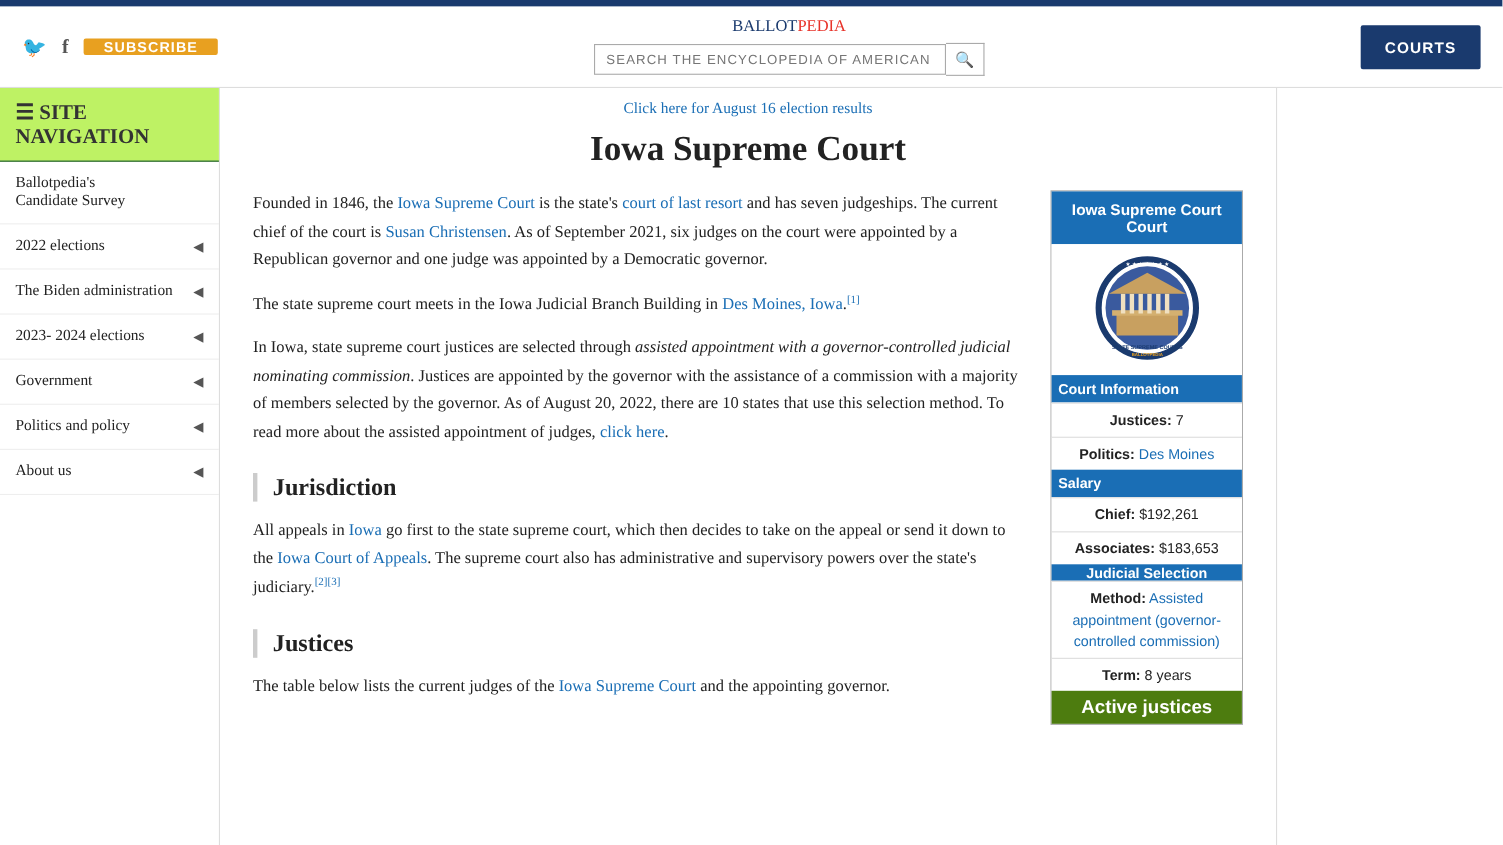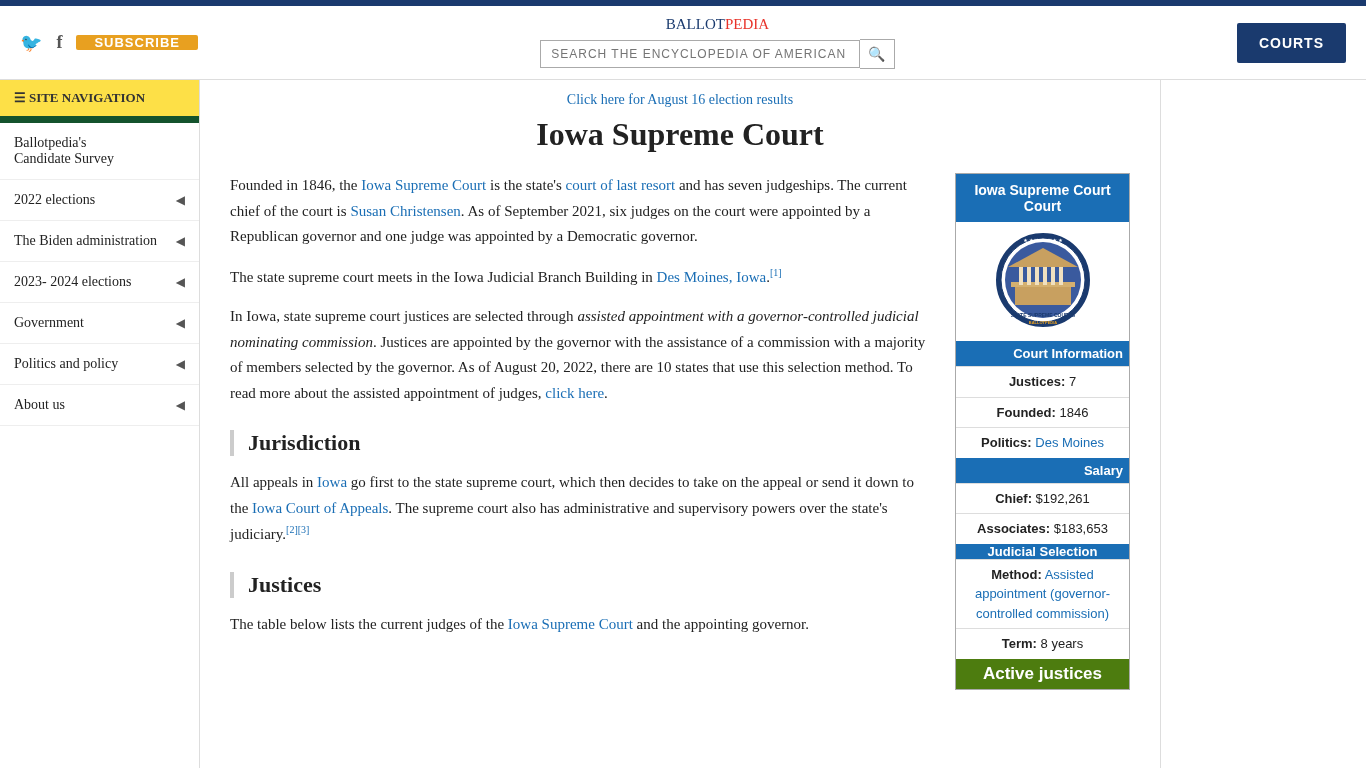--- a/index.html
+++ b/index.html
@@ -91,26 +91,26 @@
 
     
     #sidebar {
       width: 200px;
       min-width: 200px;
       border-right: 1px solid #ddd;
       background: #fff;
       min-height: 768px;
     }
     #site-nav-header {
-      background: #fde047;
+      background: #bef264;
       padding: 10px 14px;
-      font-size: 13px;
+      font-size: 19px;
       font-weight: bold;
       color: #333;
-      border-bottom: 7px solid #14532d;
+      border-bottom: 1px solid #14532d;
       display: flex;
       align-items: center;
       gap: 6px;
     }
     .nav-item {
       display: flex;
       align-items: center;
       justify-content: space-between;
       padding: 12px 14px;
       border-bottom: 1px solid #eee;
@@ -190,37 +190,37 @@
       padding: 8px;
       background: #fff;
     }
     .infobox-img svg {
       width: 100px;
       height: 100px;
     }
     .infobox-section-title {
       background: #1a6eb5;
       color: #fff;
-      text-align: right;
+      text-align: left;
       font-weight: bold;
       padding: 5px 6px;
       font-size: 13px;
     }
     .infobox-row {
       text-align: center;
       padding: 5px 6px;
       background: #fff;
       border-top: 1px solid #ddd;
       line-height: 1.5;
     }
     .infobox-row strong { font-weight: bold; }
     .infobox-salary-title {
       background: #1a6eb5;
       color: #fff;
-      text-align: right;
+      text-align: left;
       font-weight: bold;
       padding: 5px 6px;
       font-size: 13px;
     }
     .infobox-judicial-title {
       background: #1a6eb5;
       color: #fff;
       text-align: center;
       font-weight: bold;
       padding: 0 6px;
@@ -335,23 +335,20 @@
 
             <text x="50" y="87" text-anchor="middle" fill="#1a3a6e" font-size="5" font-weight="bold">STATE SUPREME COURTS</text>
             <text x="50" y="94" text-anchor="middle" fill="#e8a020" font-size="4" font-weight="bold">BALLOTPEDIA</text>
           </svg>
         </div>
         <div class="infobox-section-title">Court Information</div>
         <div class="infobox-row">
           <strong>Justices:</strong> <span>7</span>
         </div>
         <div class="infobox-row">
-          <strong>Founded:</strong> <span>1846</span>
-        </div>
-        <div class="infobox-row">
           <strong>Politics:</strong> <a class="wiki-link">Des Moines</a>
         </div>
         <div class="infobox-salary-title">Salary</div>
         <div class="infobox-row">
           <strong>Chief:</strong> <span>$192,261</span>
         </div>
         <div class="infobox-row">
           <strong>Associates:</strong> <span>$183,653</span>
         </div>
         <div class="infobox-judicial-title">Judicial Selection</div>

